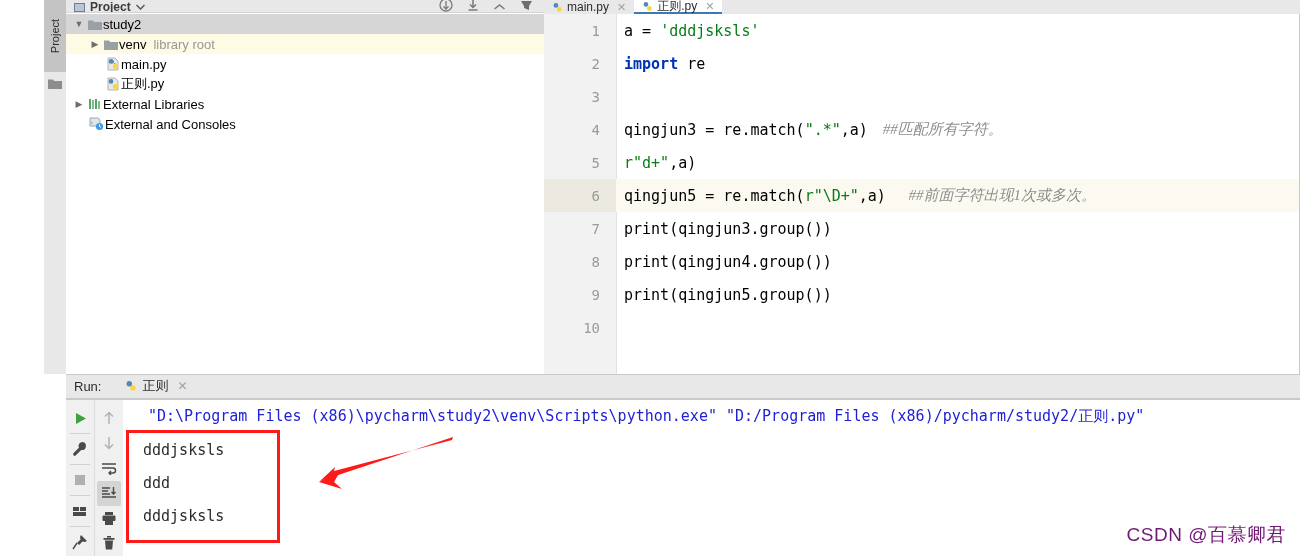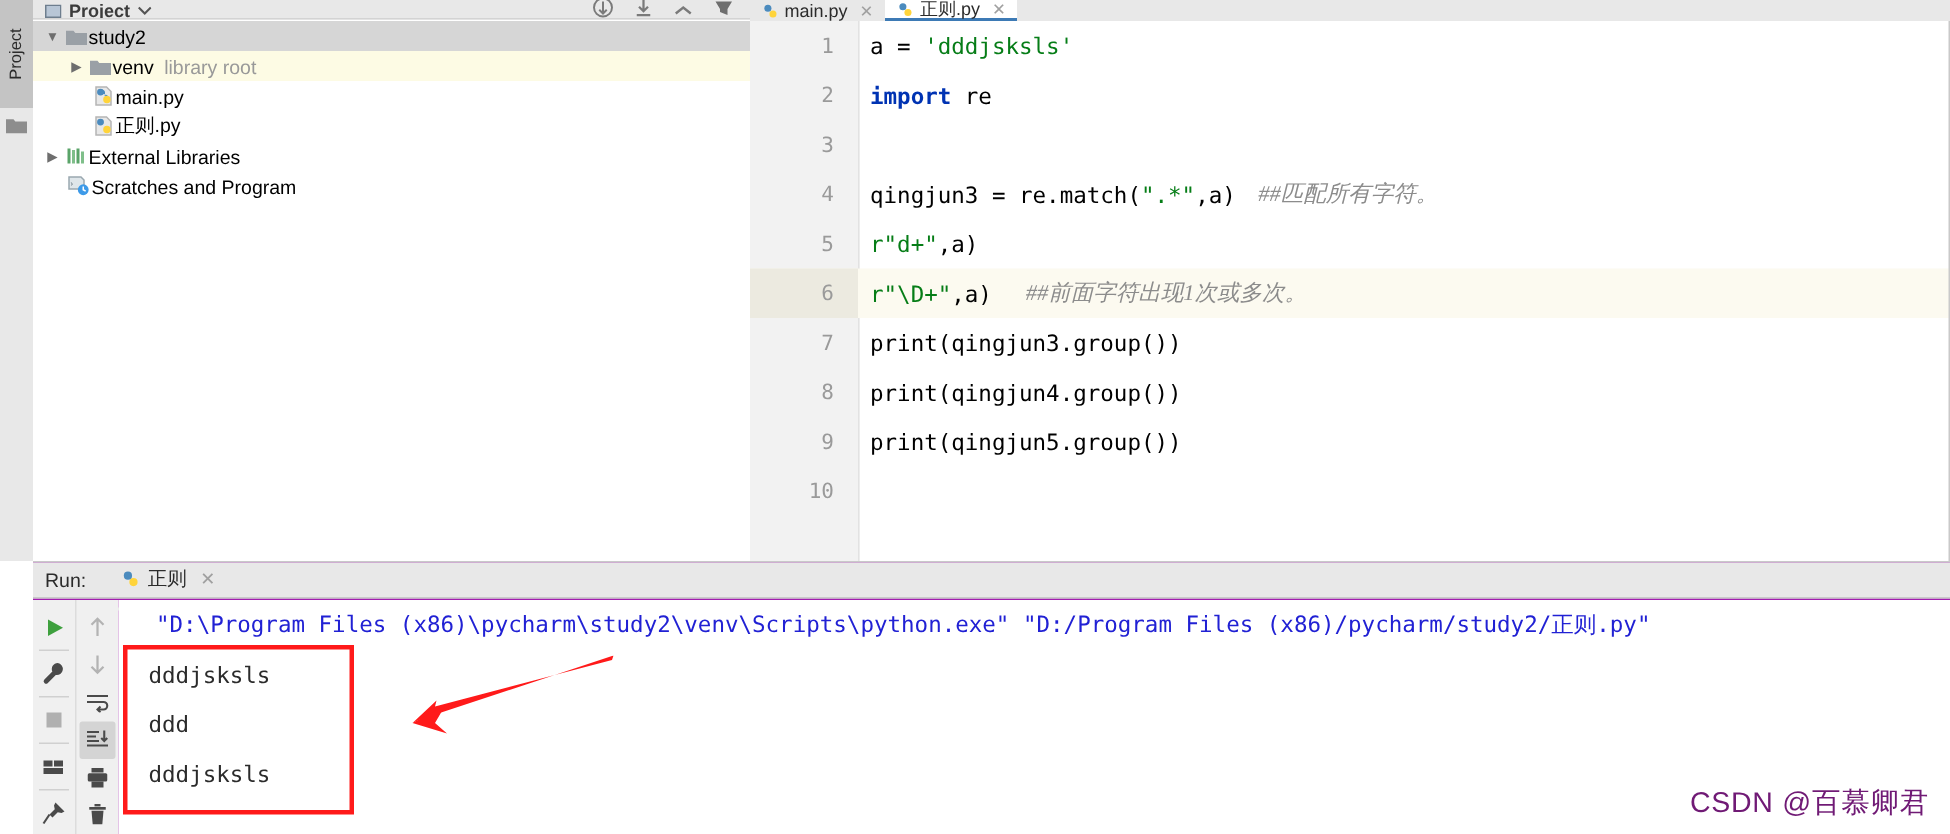--- a/index.html
+++ b/index.html
@@ -2,21 +2,21 @@
 <html><head>
 <meta charset="utf-8">
 <style>
   html,body{margin:0;padding:0;}
   body{
     width:1300px;height:556px;overflow:hidden;position:relative;
     background:#ffffff;
     font-family:"Liberation Sans","DejaVu Sans",sans-serif;
     font-size:13px;color:#000;
   }
-  .app{position:absolute;inset:0;}
+  .app{position:absolute;inset:0;margin-left:44px;}
 
   
   .left-strip{
     position:absolute;left:0;top:0;width:22px;height:374px;
     background:#e8e8e8;border-right:1px solid #c9c9c9;
   }
   .left-strip .vtab{
     position:absolute;left:0;top:0;width:22px;height:72px;
     background:#c4c4c4;
     display:flex;align-items:center;justify-content:center;
@@ -99,21 +99,21 @@
   .ctext{position:absolute;left:80px;top:0;height:100%;display:flex;align-items:center;white-space:pre;}
   .kw{color:#0033b3;font-weight:bold;}
   .str{color:#067d17;}
   .cmt{color:#8c8c8c;font-style:italic;font-family:"Liberation Serif","DejaVu Serif",serif;font-size:15px;}
   .pl{color:#000;}
   .editor-right-border{position:absolute;right:0;top:0;width:1px;height:100%;background:#c9c9c9;}
   .editor-sep{position:absolute;left:0;top:0;width:1px;height:100%;background:#c9c9c9;}
 
   
   .run-pane{
-    position:absolute;left:22px;top:374px;right:0;bottom:0;background:#a21caf;
+    position:absolute;left:22px;top:374px;right:0;bottom:0;background:#f0abfc;
   }
   .run-top-border{position:absolute;left:0;top:0;right:0;height:1px;background:#c9c9c9;}
   .run-header{
     position:absolute;left:0;top:1px;right:0;height:24px;background:#e8e8e8;
     display:flex;align-items:center;padding-left:8px;box-sizing:border-box;
     border-bottom:1px solid #c9c9c9;
   }
   .run-label{font-size:13px;color:#2b2b2b;margin-right:16px;}
   .run-tab{
     display:flex;align-items:center;gap:5px;height:41px;padding:0 8px;
@@ -271,21 +271,21 @@
       <div class="trow">
         <span class="ind"></span>
         <span class="ico">
           <svg width="15" height="14" viewBox="0 0 15 14">
             <path d="M1 1h8l2 2v6H1z" fill="#dfe6ea" stroke="#9aa8b0"></path>
             <text x="2" y="7" font-size="5" fill="#4a5a66">›</text>
             <circle cx="10.5" cy="9.5" r="3.6" fill="#3d9ae8"></circle>
             <path d="M10.5 7.3v2.2l1.6.9" stroke="#fff" stroke-width="1" fill="none"></path>
           </svg>
         </span>
-        <span class="tnorm">Scratches and Program</span>
+        <span class="tnorm">External and Consoles</span>
       </div>
 
     </div>
   </div>
 
   <div class="tabbar">
     <div class="tab">
       <svg width="11" height="11" viewBox="0 0 14 14">
         <circle cx="9.3" cy="9.4" r="3" fill="#ffd43b"></circle>
           <circle cx="5" cy="4.4" r="3" fill="#4b8bbe"></circle>
@@ -322,21 +322,21 @@
         <div class="cline">
           <div class="lnum-box">4</div>
           <div class="ctext"><span class="pl">qingjun3 = re.match(</span><span class="str">".*"</span><span class="pl">,a)</span><span class="cmt">    ##匹配所有字符。</span></div>
         </div>
         <div class="cline">
           <div class="lnum-box">5</div>
           <div class="ctext"><span class="str">r"d+"</span><span class="pl">,a)</span></div>
         </div>
         <div class="cline cur">
           <div class="lnum-box">6</div>
-          <div class="ctext"><span class="str">r"\D+"</span><span class="pl">,a)</span><span class="cmt">      ##前面字符出现1次或多次。</span></div>
+          <div class="ctext"><span class="pl">qingjun5 = re.match(</span><span class="str">r"\D+"</span><span class="pl">,a)</span><span class="cmt">      ##前面字符出现1次或多次。</span></div>
         </div>
         <div class="cline">
           <div class="lnum-box">7</div>
           <div class="ctext"><span class="pl">print(qingjun3.group())</span></div>
         </div>
         <div class="cline">
           <div class="lnum-box">8</div>
           <div class="ctext"><span class="pl">print(qingjun4.group())</span></div>
         </div>
         <div class="cline">

